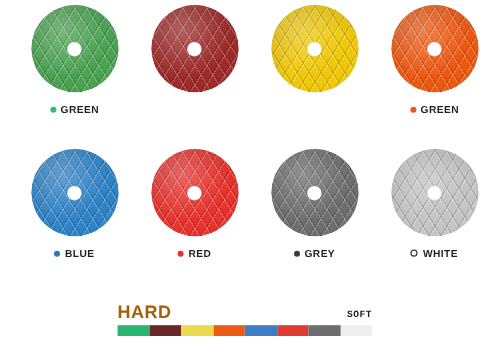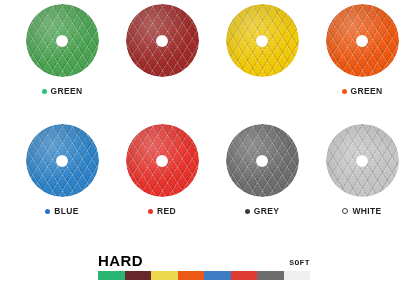--- a/index.html
+++ b/index.html
@@ -154,21 +154,21 @@
     height: 16px;
   }
   .scale-hard {
     position: absolute;
     left: 0;
     bottom: 0;
     font-family: "Liberation Sans", sans-serif;
     font-size: 15px;
     font-weight: bold;
     letter-spacing: 0.4px;
-    color: #000000;
+    color: #a16207;
     line-height: 15px;
   }
   .scale-soft {
     position: absolute;
     right: 0;
     bottom: 1px;
     font-family: Liberation Mono, monospace;
     font-size: 8px;
     font-weight: bold;
     letter-spacing: 0.4px;

